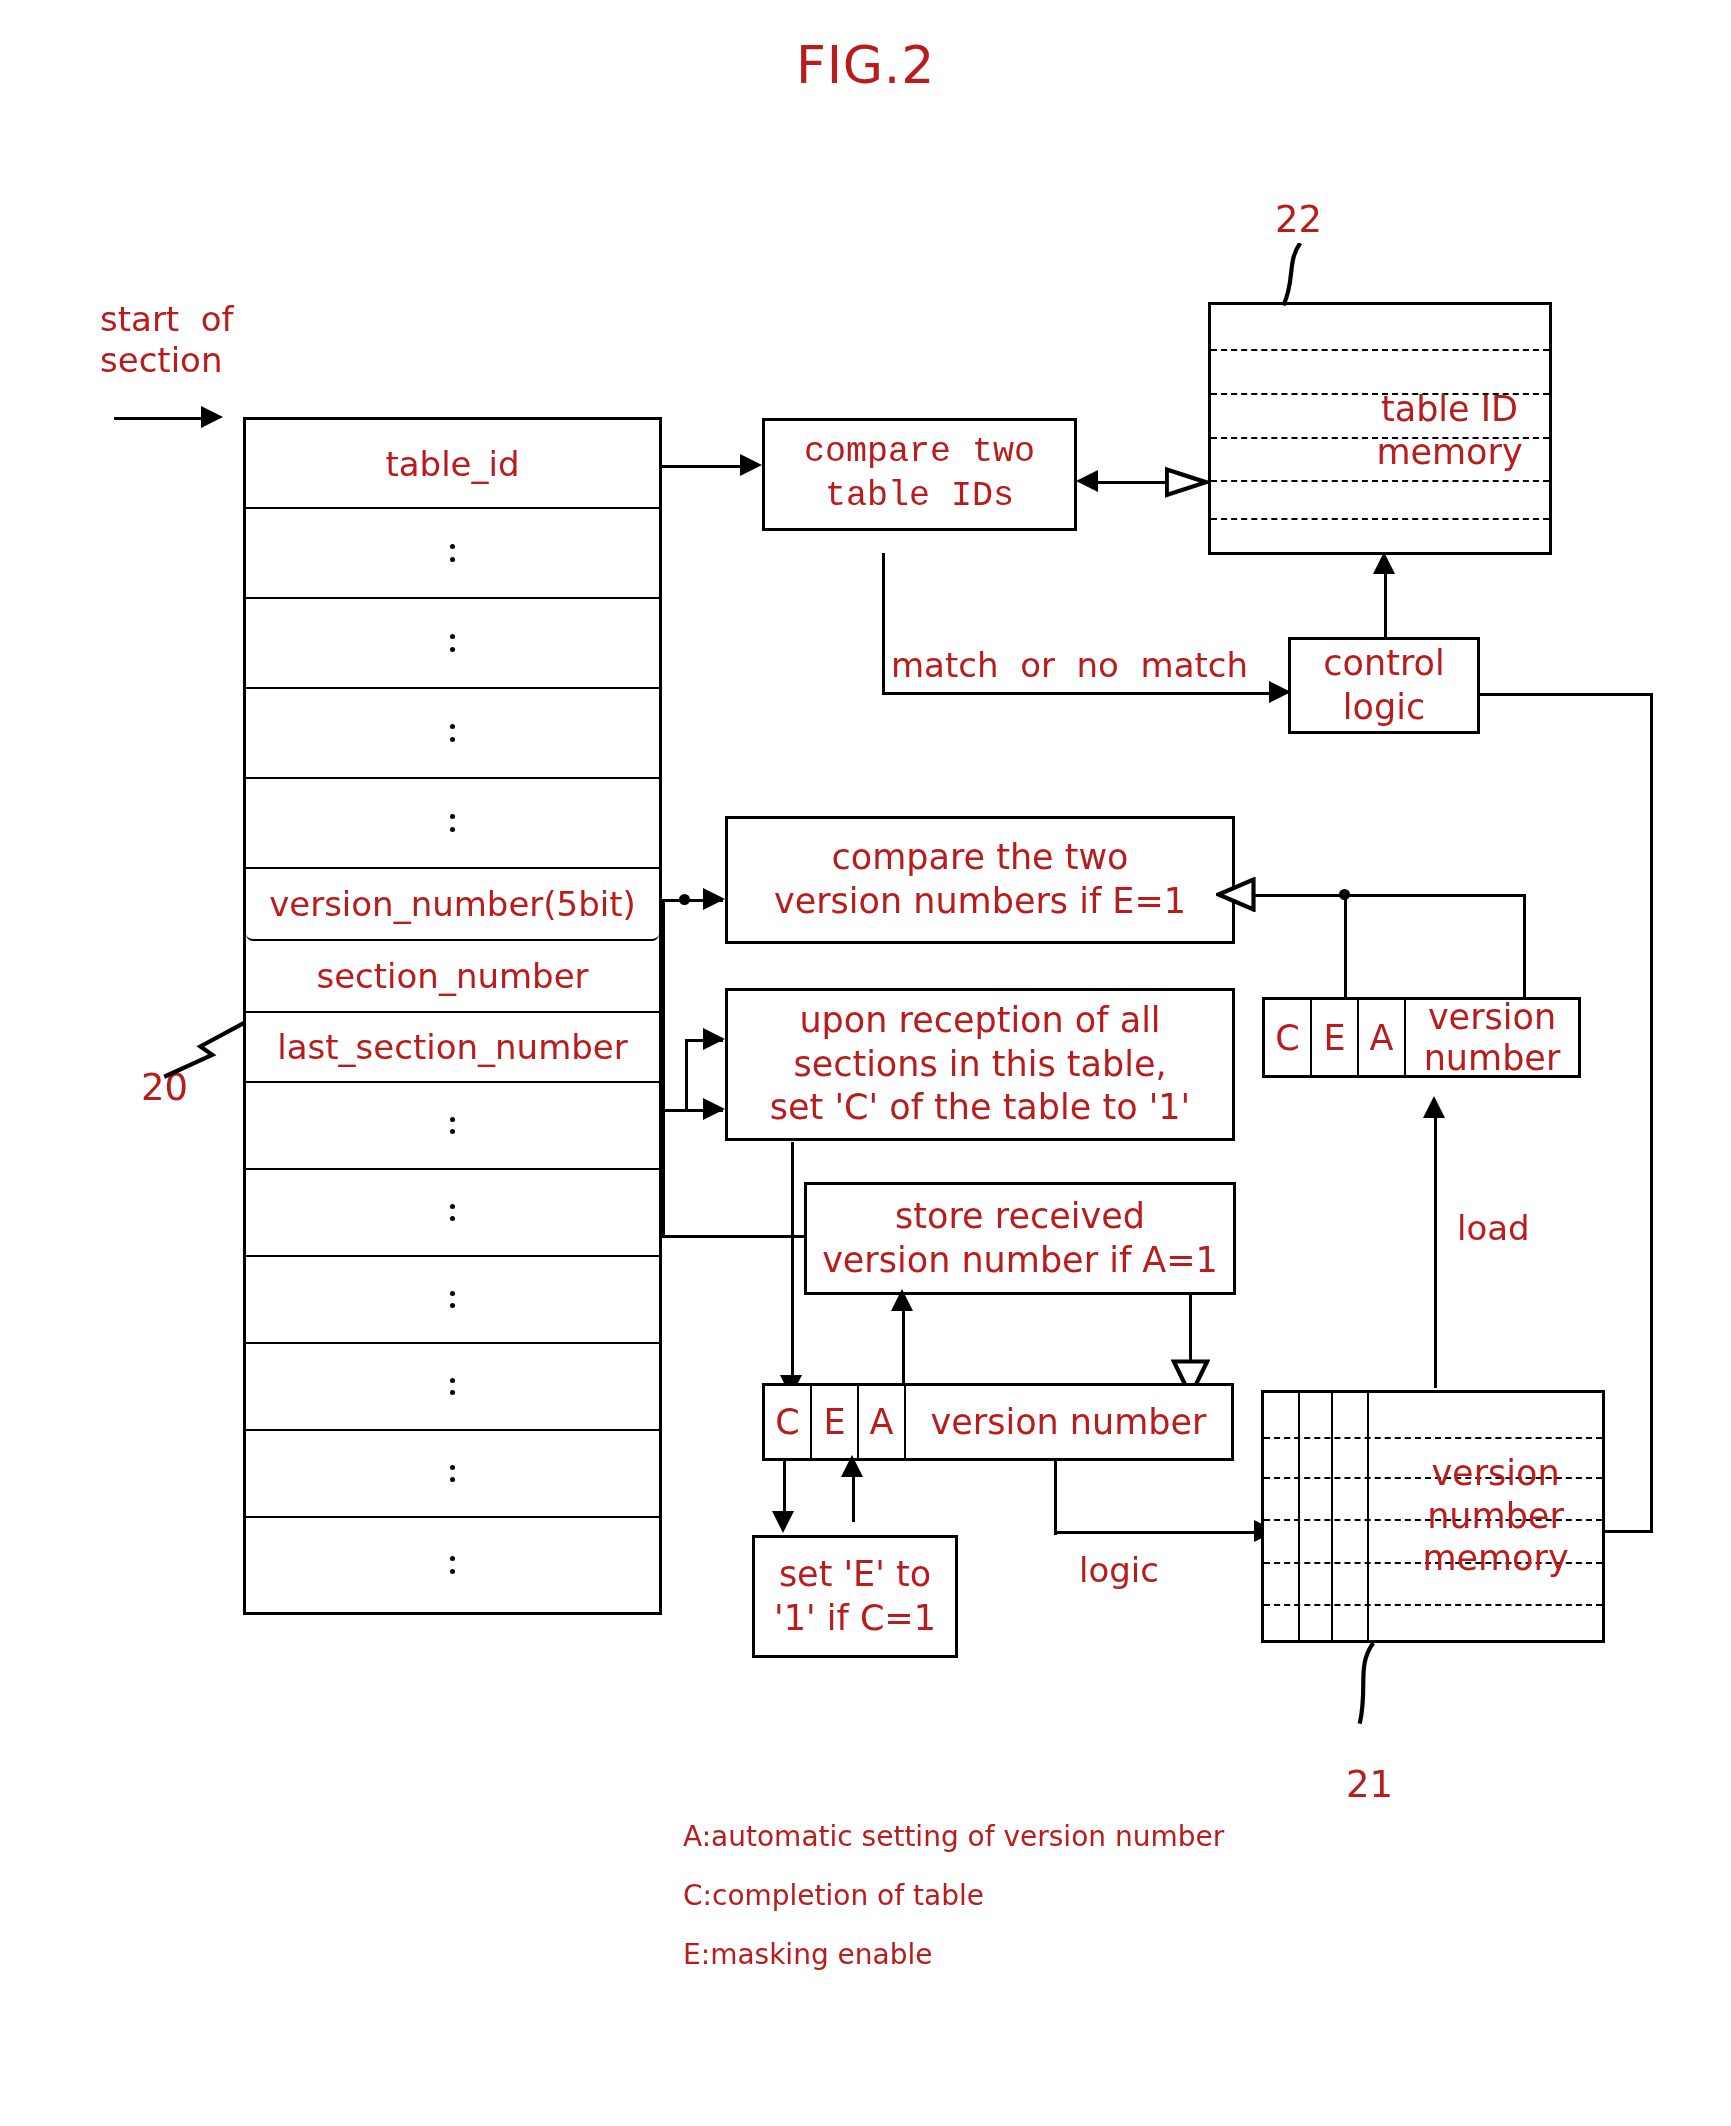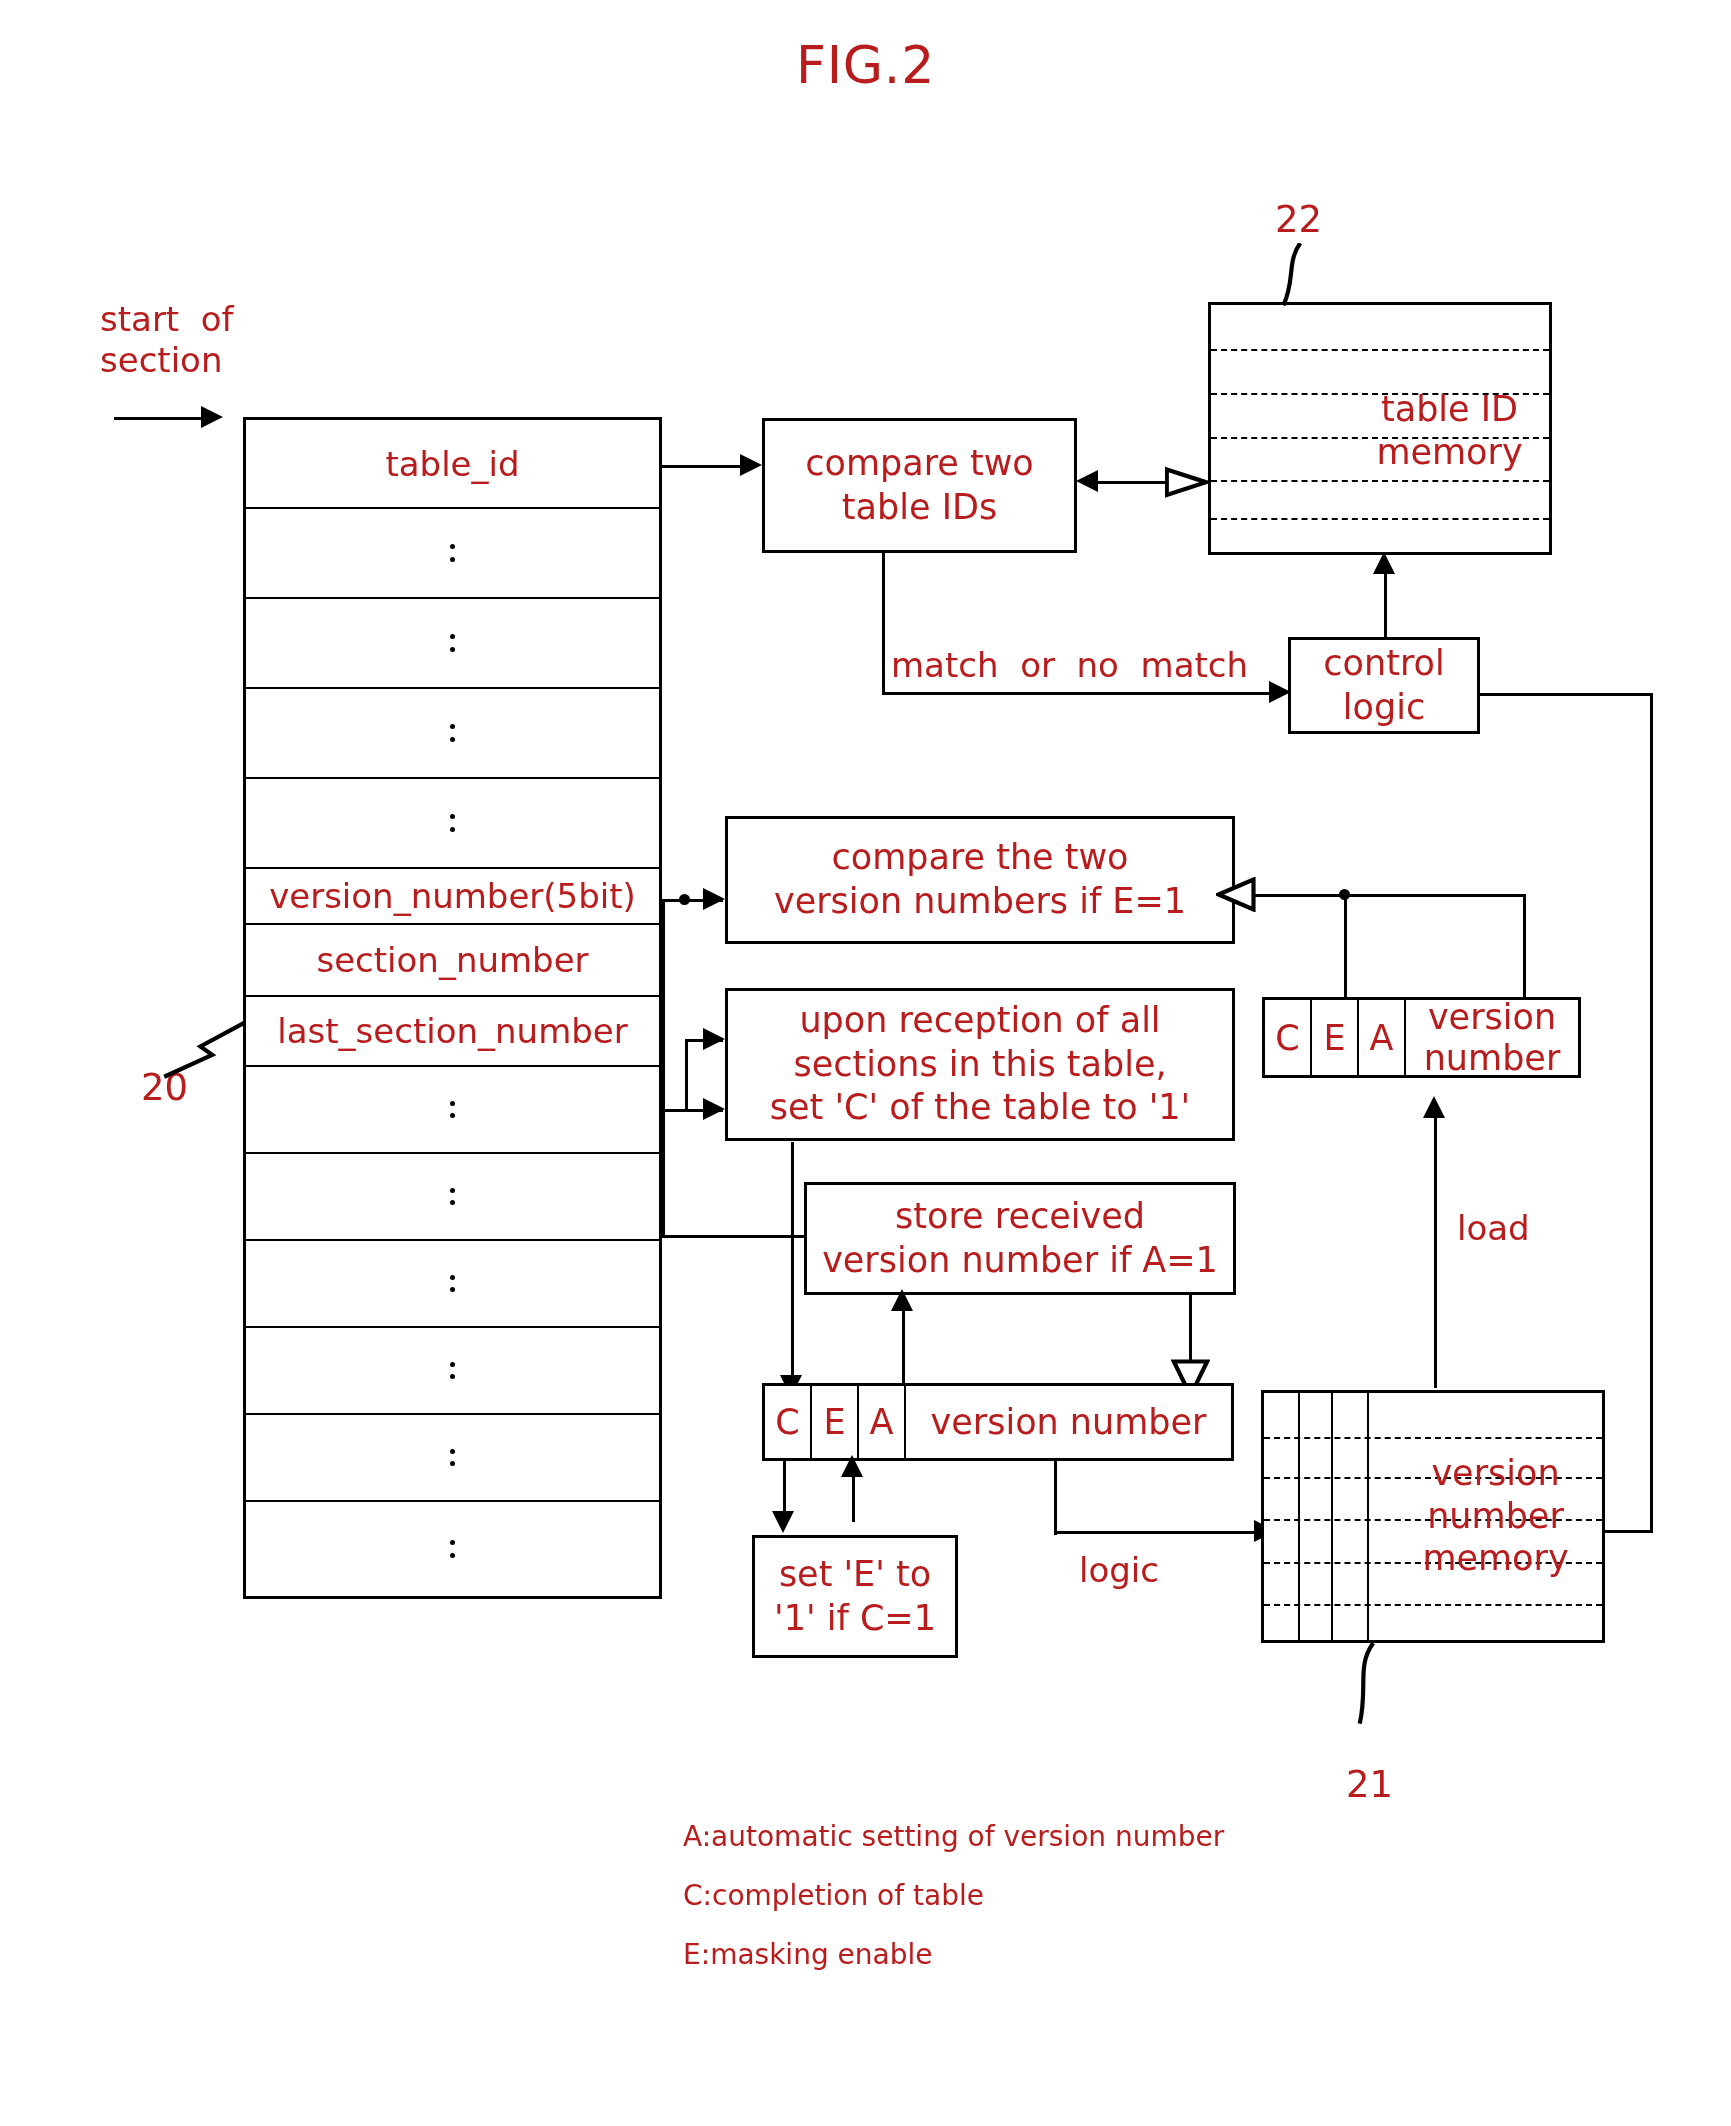--- a/index.html
+++ b/index.html
@@ -215,21 +215,21 @@
           <i></i>
           <i></i>
         </span>
       </div>
     <div class="sec-row dots" style="height:90px;">
         <span class="dotmark">
           <i></i>
           <i></i>
         </span>
       </div>
-    <div class="sec-row" style="height:56px;">
+    <div class="sec-row" style="height:72px;border-radius:7px;">
       <span>version_number(5bit)</span>
     </div>
     <div class="sec-row" style="height:72px;">
       <span>section_number</span>
     </div>
     <div class="sec-row" style="height:70px;">
       <span>last_section_number</span>
     </div>
     <div class="sec-row dots" style="height:87px;">
         <span class="dotmark">
@@ -270,21 +270,21 @@
   </div>
 
   <div class="ref" style="left:125px; top:1066px;margin-left:16px;">20</div>
   <svg class="leader" style="left:160px; top:1016px; width:101px; height:76px;" viewBox="0 0 120 90">
     <path d="M5 72 L62 46 L48 36 L100 8" stroke="#000" stroke-width="5" fill="none"></path>
   </svg>
 
   <div class="h" style="left:662px; top:465px; width:80px;"></div>
   <div class="arrow-r" style="left:740px; top:454px;"></div>
 
-  <div class="box" style="left:762px; top:418px; width:315px; height:135px;">
+  <div class="box" style="left:762px; top:418px; width:315px; height:113px;font-family:Liberation Mono, monospace;">
     <span>compare two
 table IDs</span>
   </div>
 
   <div class="mem" style="left:1208px; top:302px; width:344px; height:253px;">
     <div class="drow" style="top:44px;"></div>
     <div class="drow" style="top:88px;"></div>
     <div class="drow" style="top:132px;"></div>
     <div class="drow" style="top:175px;"></div>
     <div class="drow" style="top:213px;"></div>

